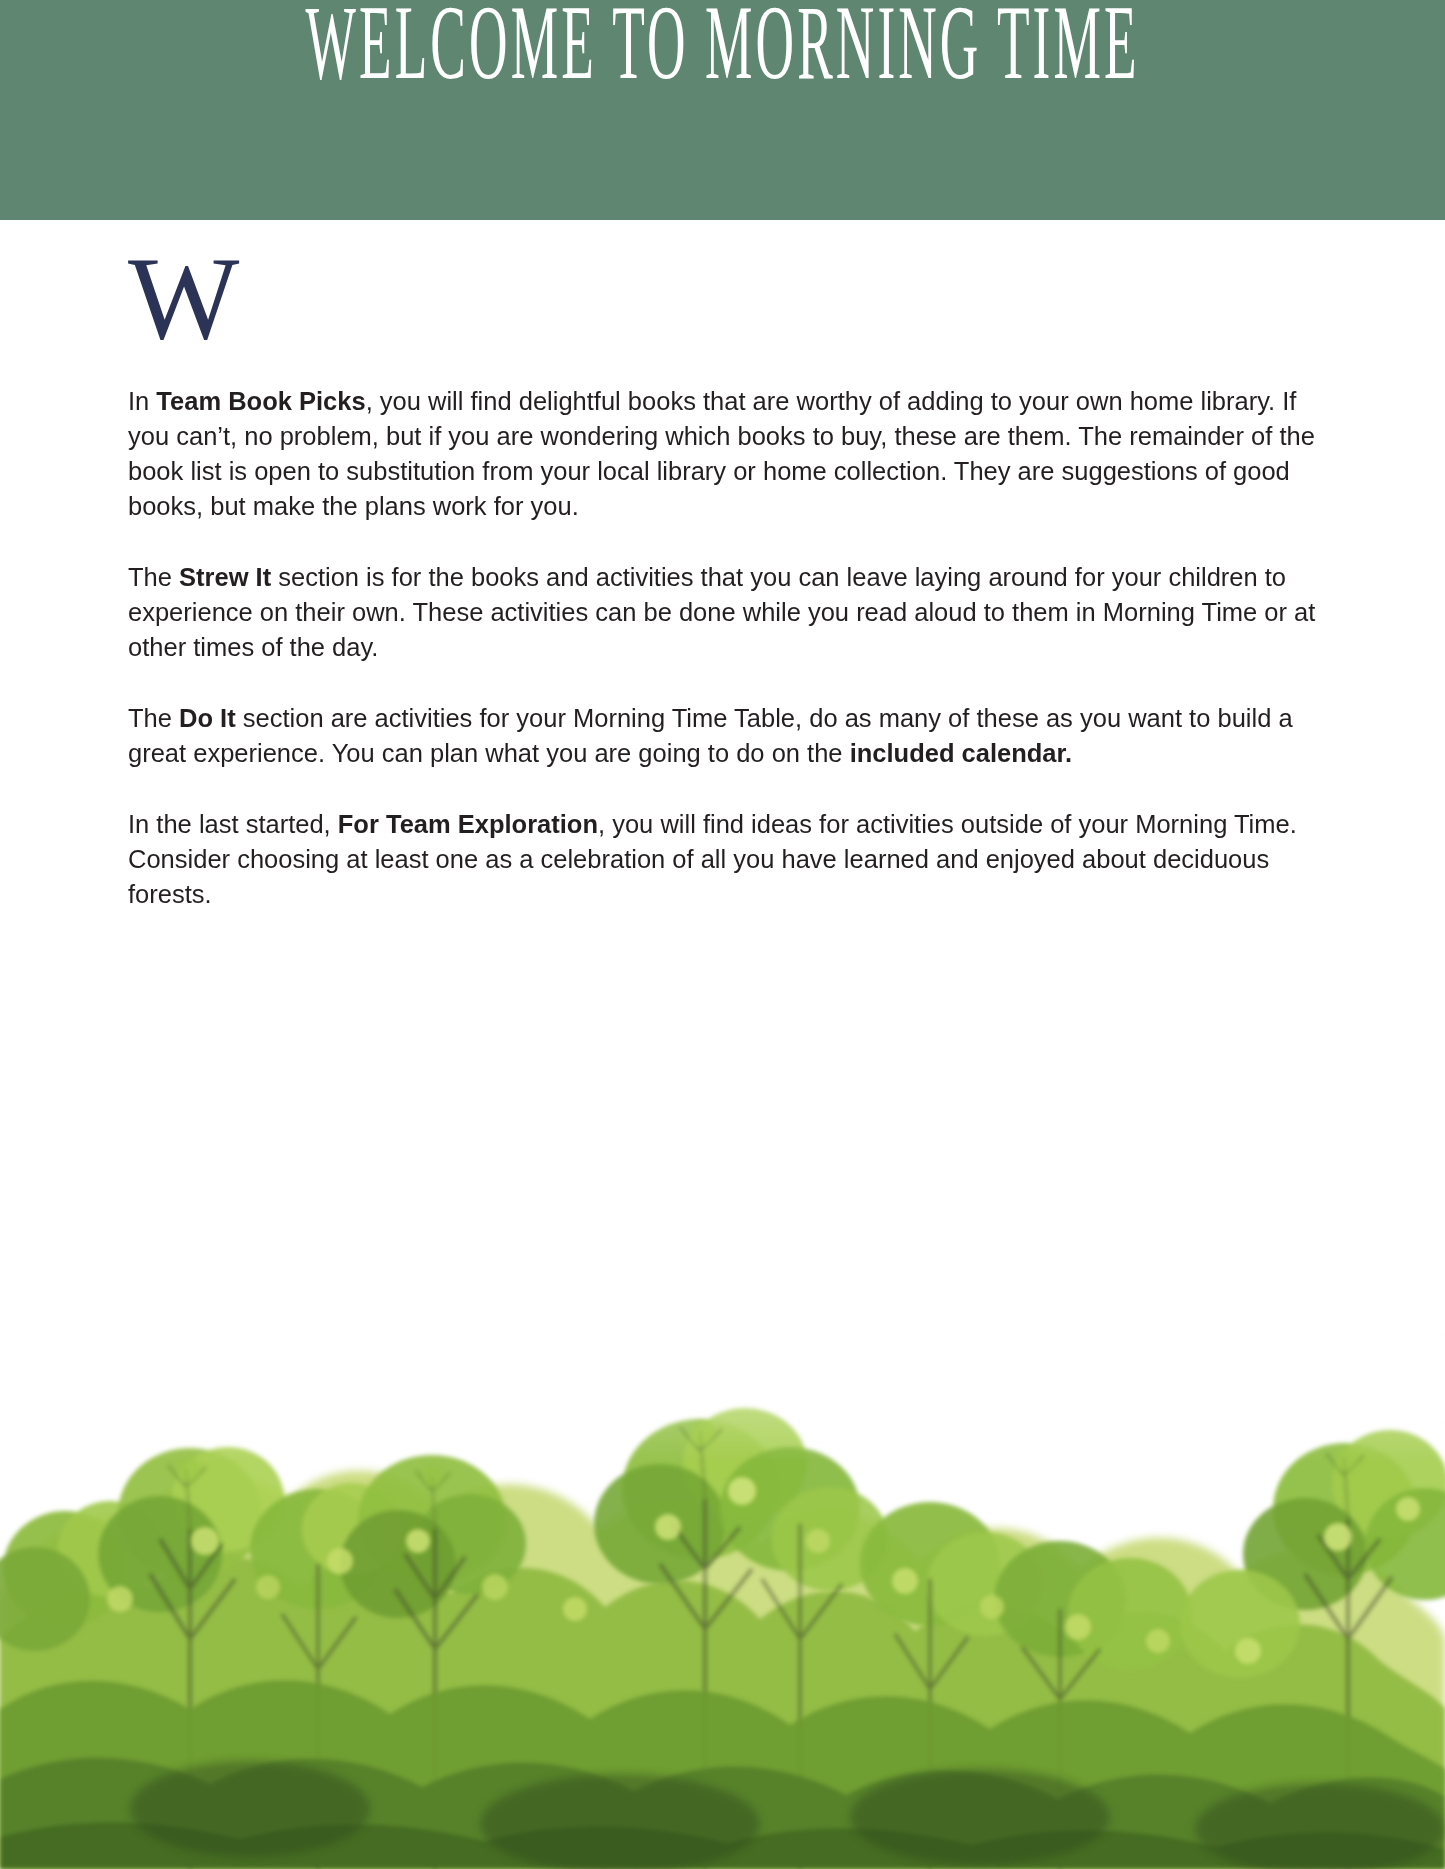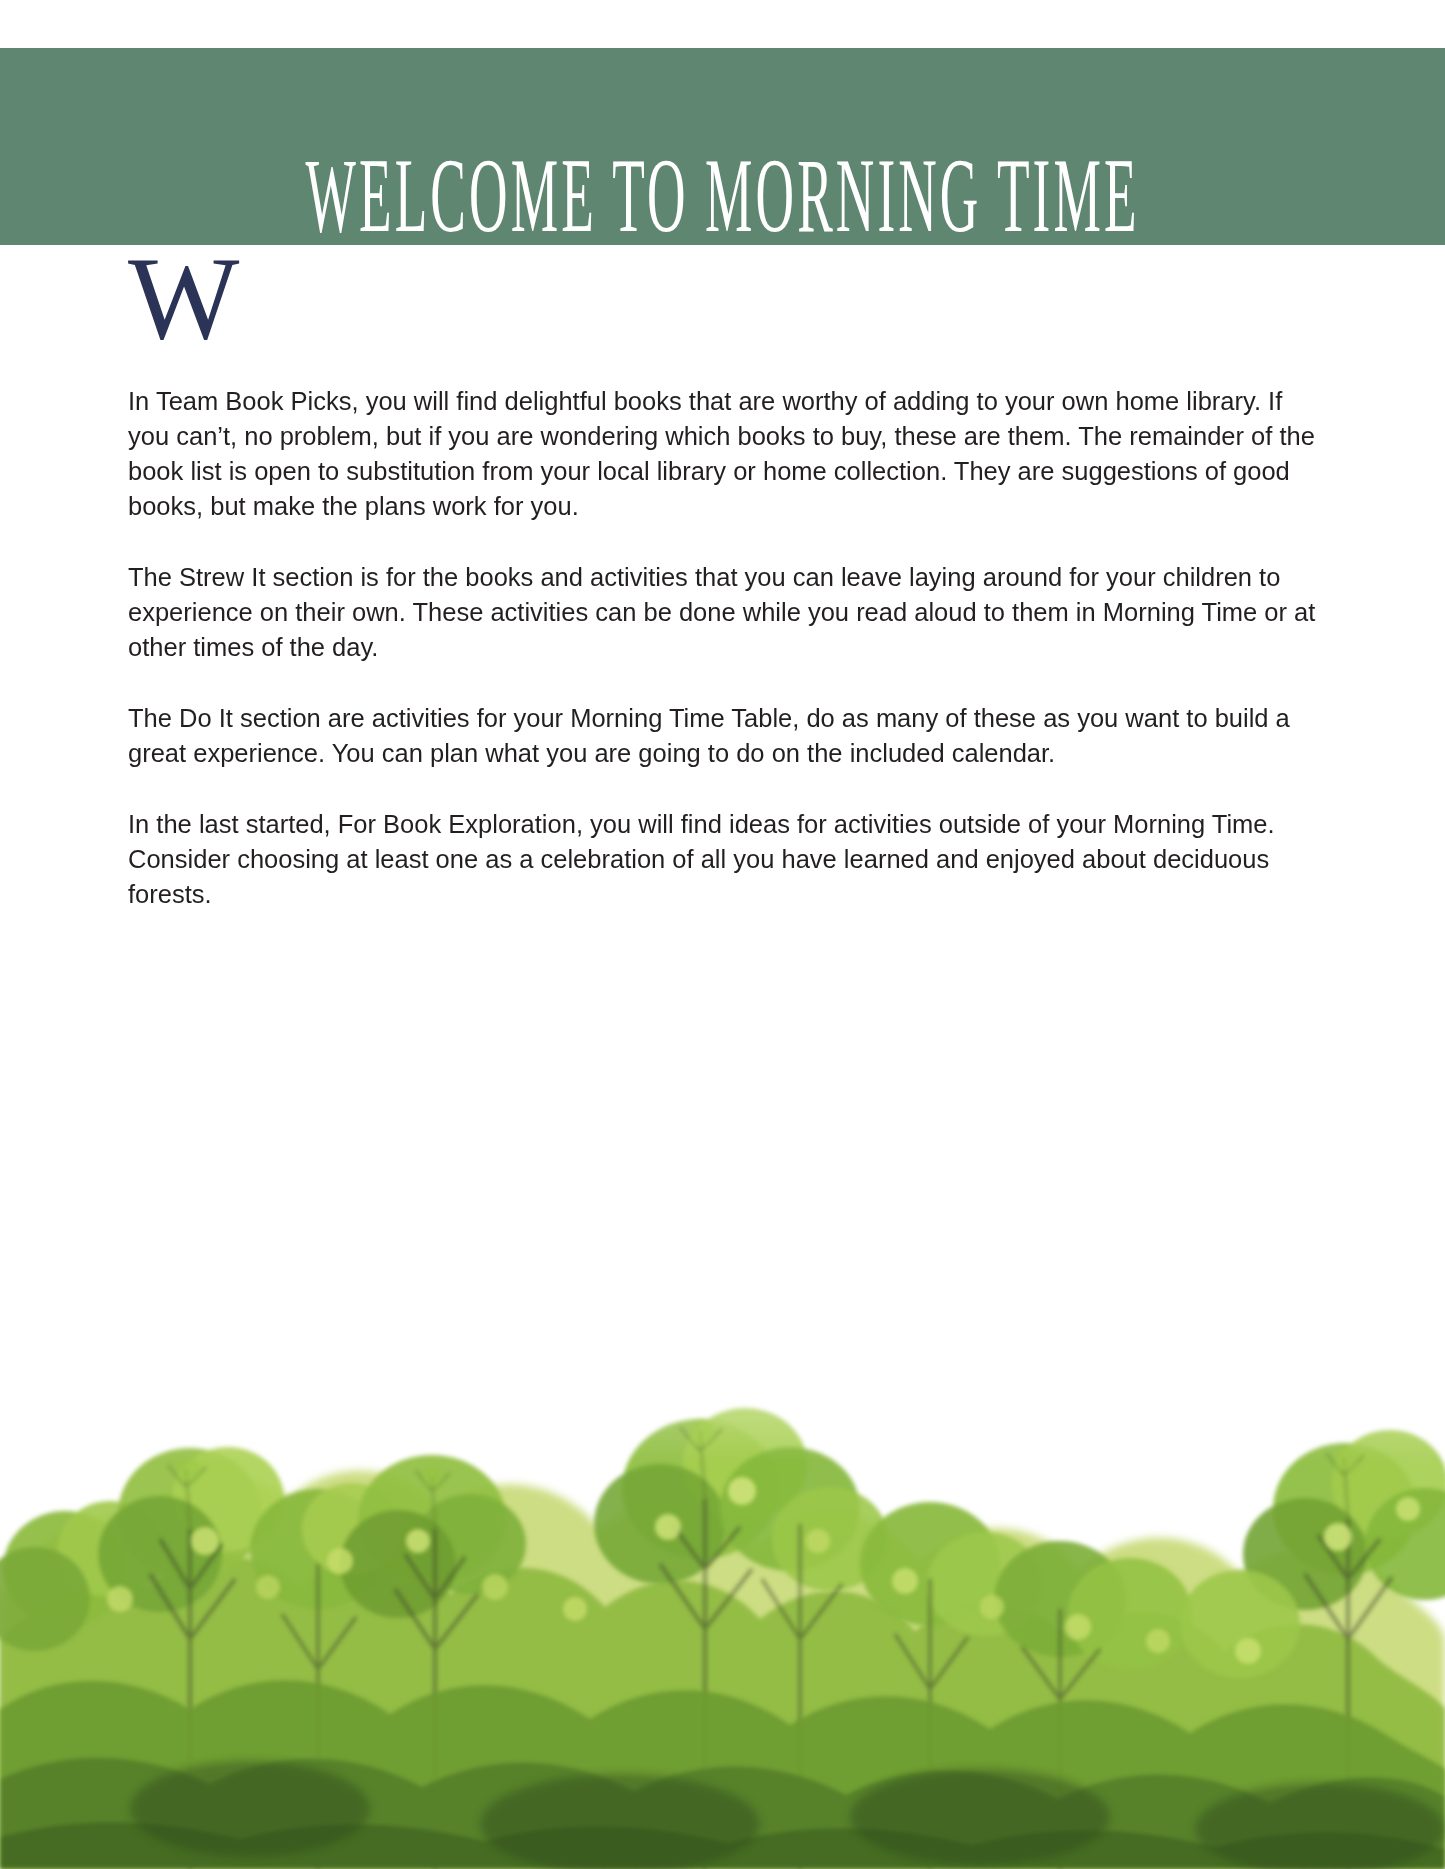--- a/index.html
+++ b/index.html
@@ -14,27 +14,26 @@
     overflow: hidden;
     font-family: "Liberation Sans", sans-serif;
   }
 
   
   .header-band {
     position: absolute;
     top: 0;
     left: 0;
     width: 1445px;
-    height: 197px;
+    height: 220px;
     background: #5e8670;
     display: flex;
-    align-items: flex-end;
+    align-items: flex-start;
     justify-content: center;
     box-sizing: border-box;
-    margin-top: 48px;
   }
   .header-title {
     color: #ffffff;
     font-family: "Liberation Serif", serif;
     font-size: 86px;
     line-height: 1;
     letter-spacing: 5px;
     font-weight: 400;
     text-transform: uppercase;
     transform: scaleX(0.62) scaleY(1.22);
@@ -76,21 +75,21 @@
   }
 
   .body-para {
     color: #231f20;
     font-size: 25.5px;
     line-height: 35px;
     margin: 0 0 36px 0;
   }
   .body-para b,
   .body-para strong {
-    font-weight: 400;
+    font-weight: 700;
   }
   .body-para:last-child {
     margin-bottom: 0;
   }
 
   
   .forest {
     position: absolute;
     left: 0;
     bottom: 0;
@@ -114,21 +113,21 @@
 
 <div class="content">
 
   <p class="intro-para">
     <span class="dropcap" style="color: rgb(43, 51, 86);">W</span>
   </p>
 
   <p class="body-para"><span>In </span><b>Team Book Picks</b><span>, you will find delightful books that are worthy of adding to your own home library. If you can’t, no problem, but if you are wondering which books to buy, these are them. The remainder of the book list is open to substitution from your local library or home collection. They are suggestions of good books, but make the plans work for you.</span></p>
   <p class="body-para"><span>The </span><b>Strew It</b><span> section is for the books and activities that you can leave laying around for your children to experience on their own. These activities can be done while you read aloud to them in Morning Time or at other times of the day.</span></p>
   <p class="body-para"><span>The </span><b>Do It</b><span> section are activities for your Morning Time Table, do as many of these as you want to build a great experience. You can plan what you are going to do on the </span><b>included calendar.</b></p>
-  <p class="body-para"><span>In the last started, </span><b>For Book Exploration</b><span>, you will find ideas for activities outside of your Morning Time. Consider choosing at least one as a celebration of all you have learned and enjoyed about deciduous forests.</span></p>
+  <p class="body-para"><span>In the last started, </span><b>For Team Exploration</b><span>, you will find ideas for activities outside of your Morning Time. Consider choosing at least one as a celebration of all you have learned and enjoyed about deciduous forests.</span></p>
 
 </div>
 
 <div class="forest">
   <svg viewBox="0 0 1445 700" preserveAspectRatio="none" xmlns="http://www.w3.org/2000/svg">
     <defs>
       <filter id="leafblur" x="-20%" y="-20%" width="140%" height="140%">
         <feGaussianBlur stdDeviation="2.2"></feGaussianBlur>
       </filter>
       <filter id="leafblur2" x="-20%" y="-20%" width="140%" height="140%">

